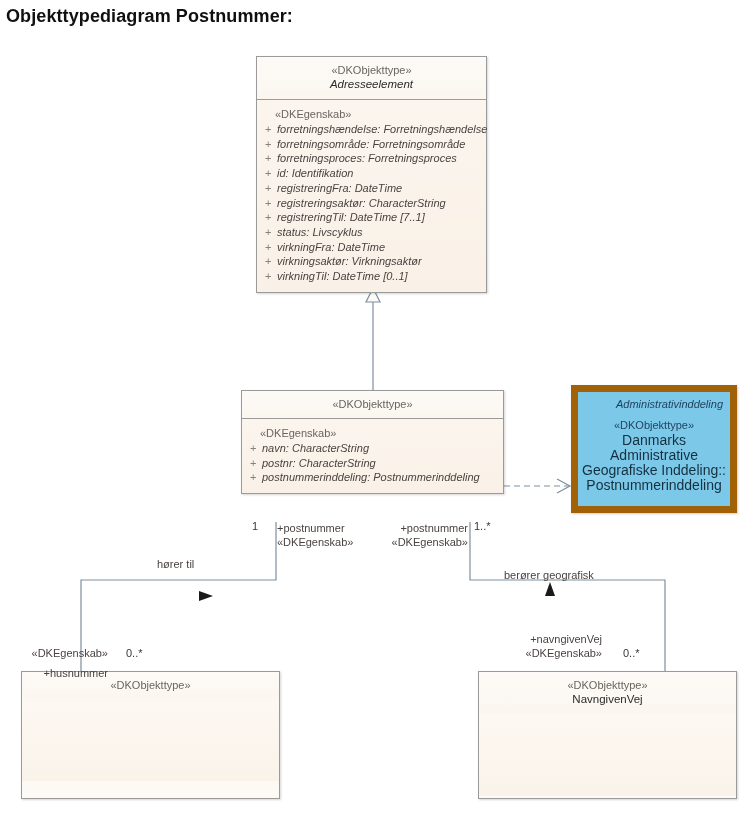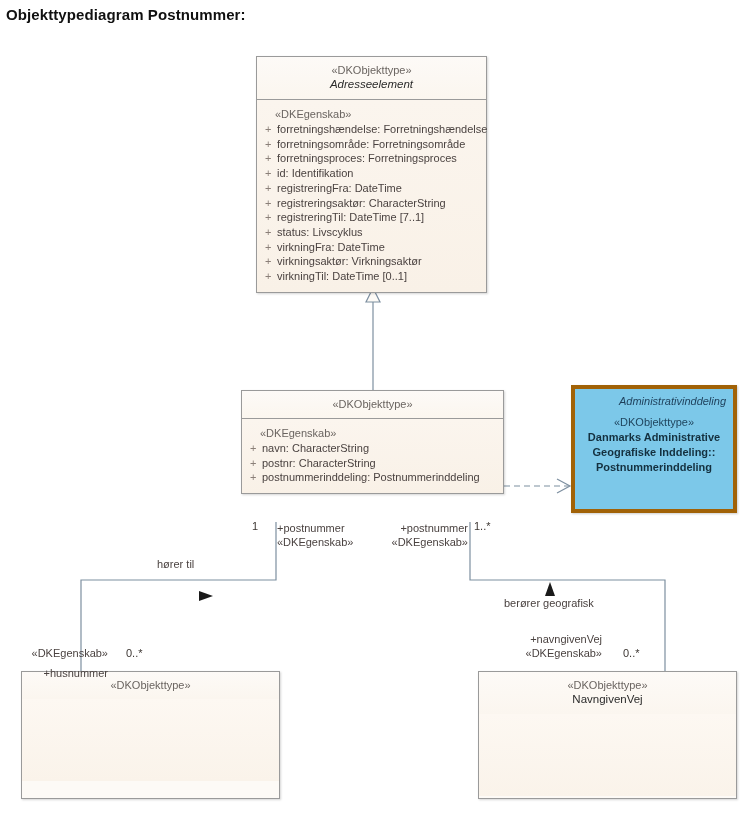--- a/index.html
+++ b/index.html
@@ -12,21 +12,21 @@
     height: 814px;
     position: relative;
     font-family: "Liberation Sans", sans-serif;
     overflow: hidden;
   }
 
   #diagram-title {
     position: absolute;
     left: 6px;
     top: 6px;
-    font-size: 15px;
+    font-size: 18px;
     font-weight: bold;
     color: #101010;
     letter-spacing: 0.1px;
   }
 
   
   #connector-layer {
     position: absolute;
     left: 0;
     top: 0;
@@ -89,30 +89,30 @@
     white-space: nowrap;
     display: flex;
   }
   .attr-vis {
     width: 16px;
     flex: 0 0 16px;
     color: #8a7f78;
     padding-left: 4px;
     box-sizing: border-box;
   }
-  .attr-text { flex: 1 1 auto; }
+  .attr-text { flex: 1 1 auto; font-style: italic; }
 
   .uml-body-empty {
     background: linear-gradient(to bottom, #fdf8f2 0%, #faf3ea 100%);
   }
 
   
   .uml-class.external {
     background: #7cc8e9;
-    border: 4px solid #a16207;
+    border: 7px solid #a16207;
     box-shadow: 1px 1px 2px rgba(0,0,0,0.2);
   }
   .ext-package {
     font-size: 11px;
     font-style: italic;
     color: #1d3f5a;
     text-align: right;
     padding: 5px 7px 0 4px;
     line-height: 14px;
     white-space: nowrap;
@@ -120,22 +120,22 @@
   .ext-center {
     text-align: center;
     padding: 7px 4px 0 4px;
   }
   .ext-stereotype {
     font-size: 11px;
     color: #20465f;
     line-height: 15px;
   }
   .ext-name {
-    font-size: 11px;
-    font-weight: bold;
+    font-size: 14px;
+    font-weight: normal;
     color: #14303f;
     line-height: 15px;
   }
 
   
   .edge-label {
     position: absolute;
     font-size: 11px;
     color: #4a4240;
     line-height: 14px;
@@ -289,17 +289,17 @@
 <div class="edge-label" style="left:157px; top:557px;">hører til</div>
 
 <div class="edge-label right" style="left:0px; top:632px; width:108px;margin-top:34px;">+husnummer</div>
 <div class="edge-label right" style="left:0px; top:646px; width:108px;">«DKEgenskab»</div>
 <div class="edge-label mult" style="left:126px; top:646px;">0..*</div>
 
 <div class="edge-label right" style="left:380px; top:521px; width:88px;">+postnummer</div>
 <div class="edge-label right" style="left:380px; top:535px; width:88px;">«DKEgenskab»</div>
 <div class="edge-label mult" style="left:474px; top:519px;">1..*</div>
 
-<div class="edge-label" style="left:504px; top:596px;">berører geografisk</div>
+<div class="edge-label" style="left:504px; top:568px;">berører geografisk</div>
 
 <div class="edge-label right" style="left:490px; top:632px; width:112px;">+navngivenVej</div>
 <div class="edge-label right" style="left:490px; top:646px; width:112px;">«DKEgenskab»</div>
 <div class="edge-label mult" style="left:623px; top:646px;">0..*</div>
 
 </body></html>

